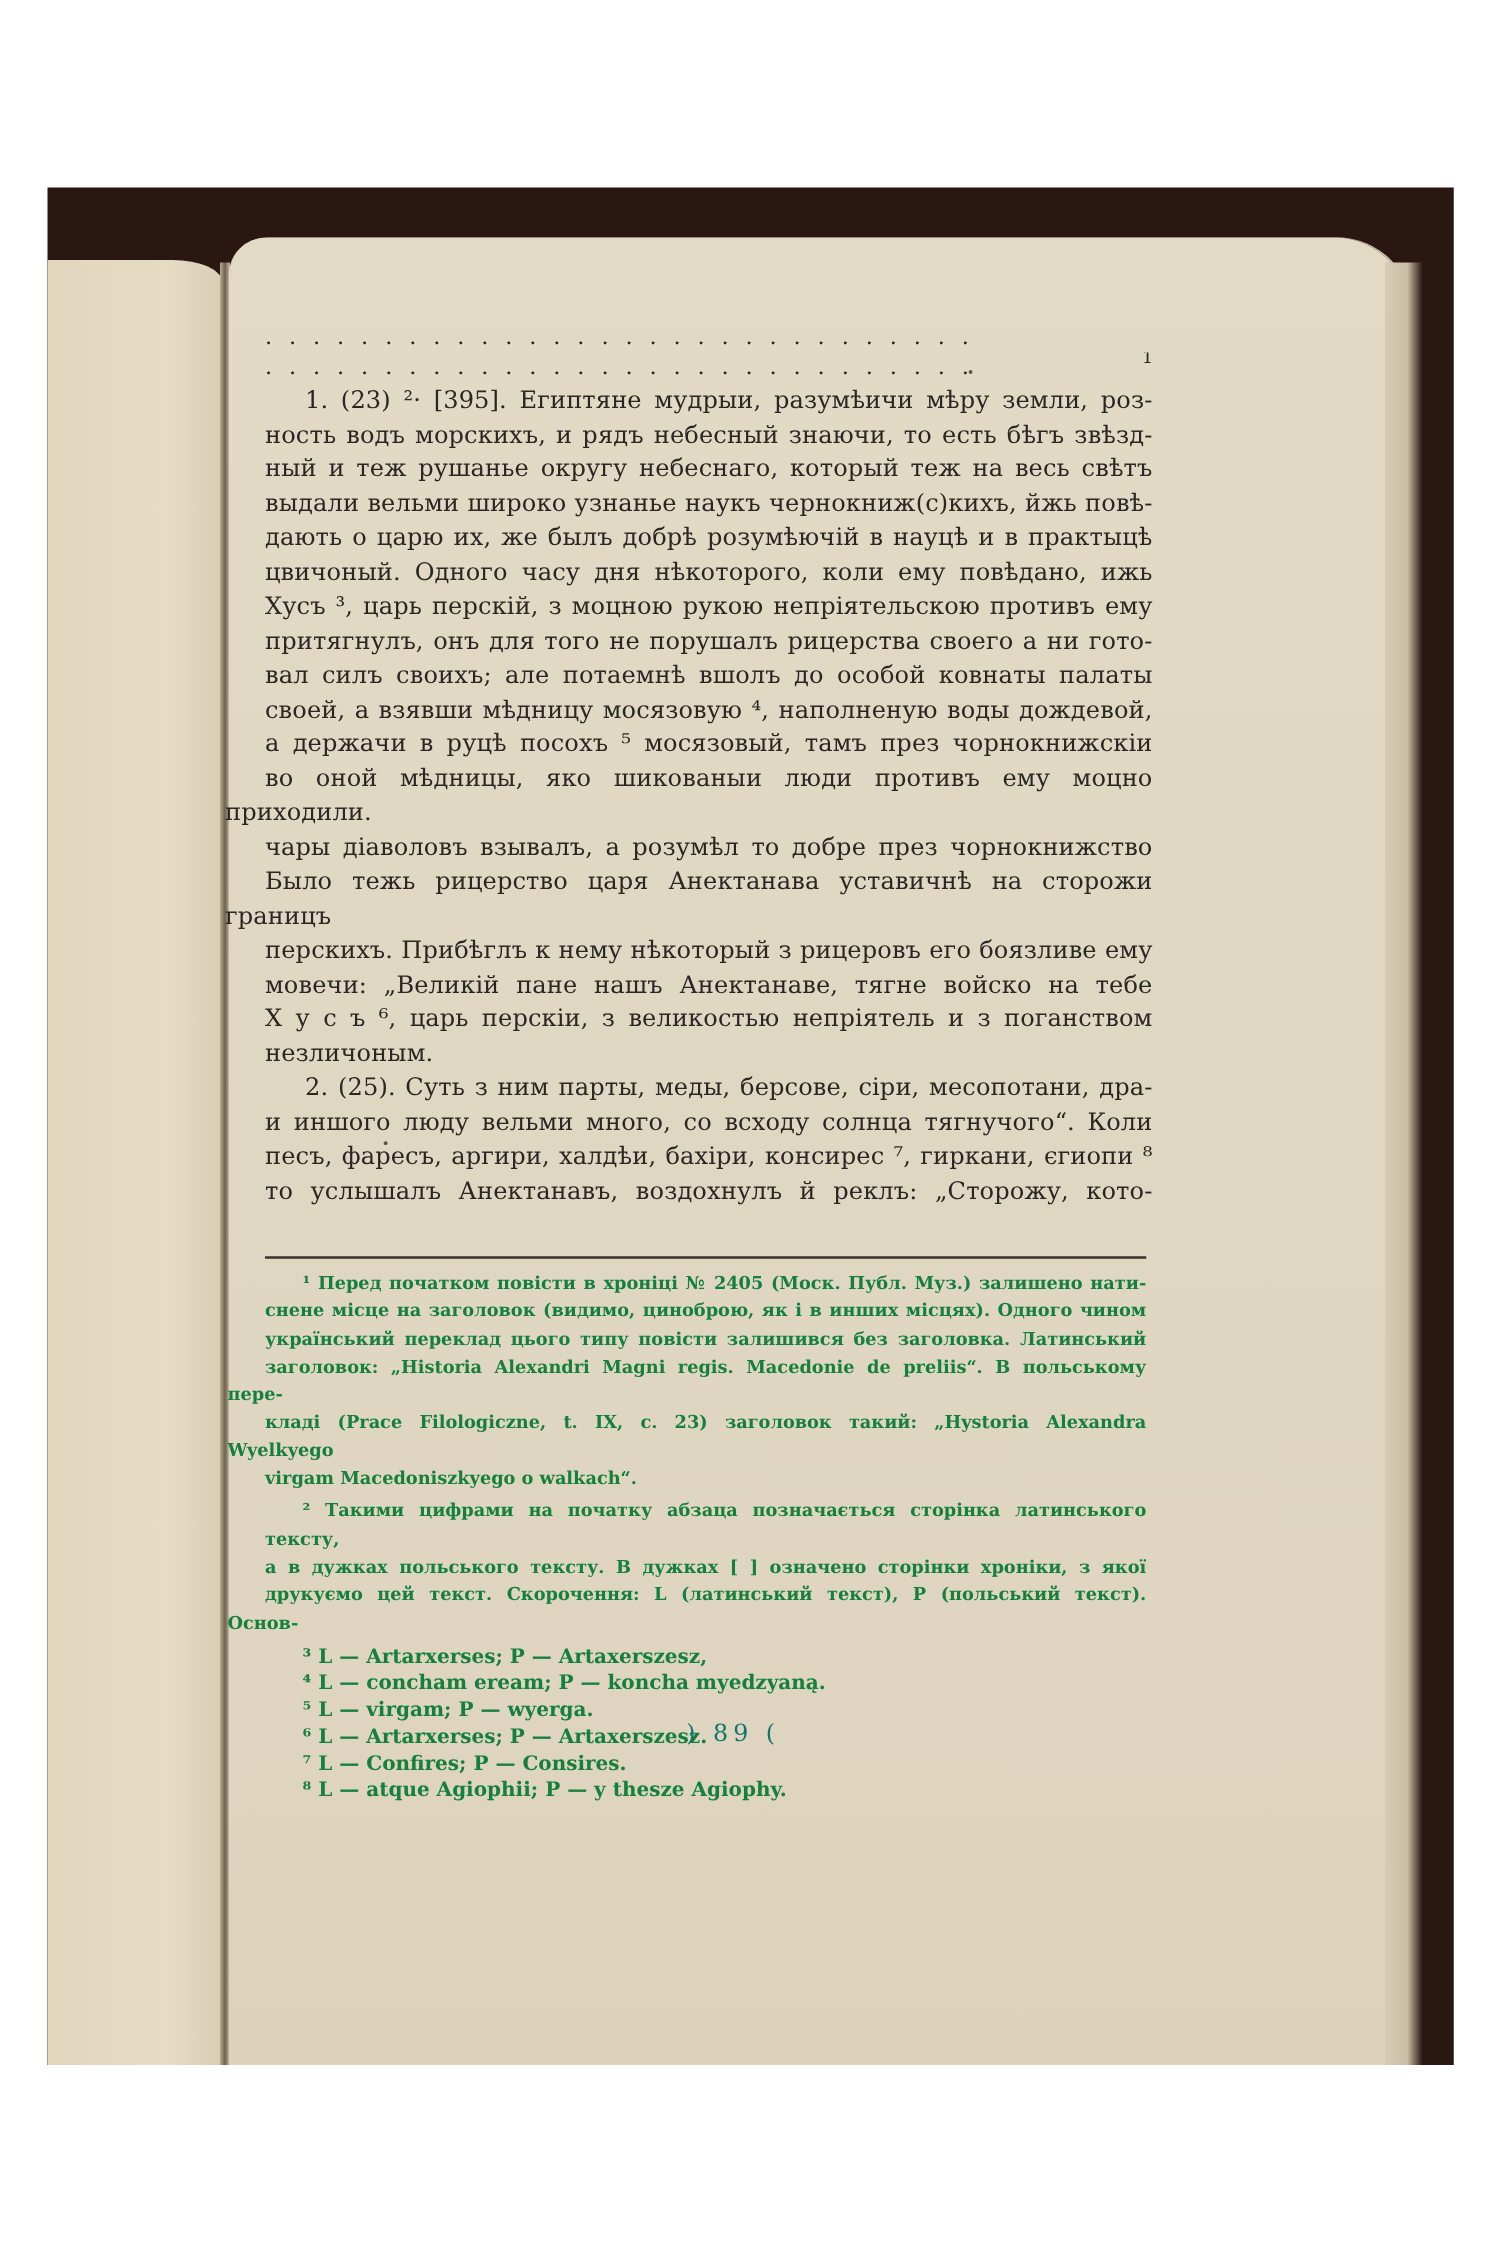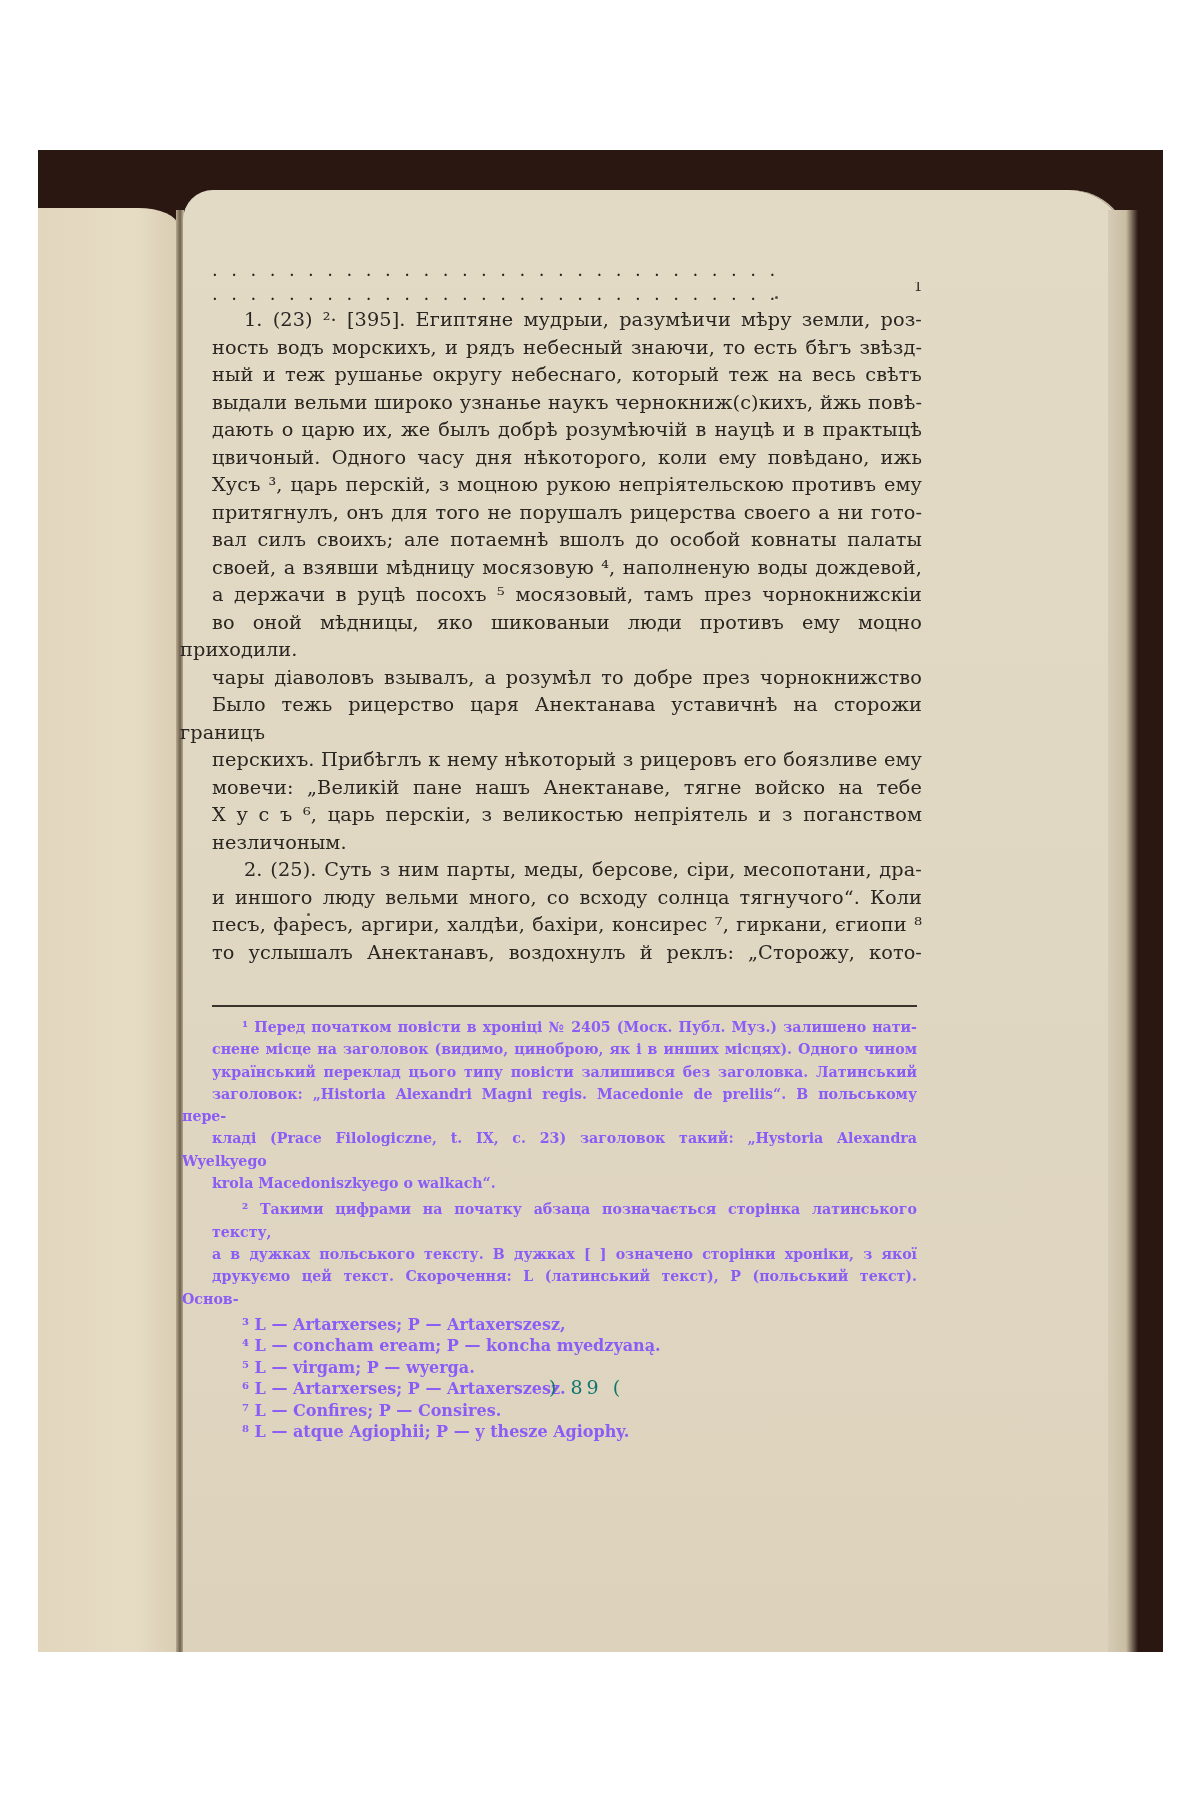--- a/index.html
+++ b/index.html
@@ -45,21 +45,21 @@
     position:absolute; right:-6px; top:-8px; font-size:14px; letter-spacing:0;
   }
   .para { margin:0; text-indent:32px; }
   .para .line { display:block; text-align:justify; text-align-last:justify; }
   .para .line.last { text-align-last:left; }
   .rule {
     position:absolute; left:212px; top:1005px; width:705px; height:1.5px; background:#3a332c;
   }
   .footnotes {
     position:absolute; left:212px; top:1016px; width:705px;
-    color:#8b5cf6; font-size:14.2px; line-height:22.3px; font-weight:bold;
+    color:#15803d; font-size:14.2px; line-height:22.3px; font-weight:bold;
   }
   .fn { margin:0 0 4px 0; text-indent:30px; }
   .fn .line { display:block; text-align:justify; text-align-last:justify; }
   .fn .line.last { text-align-last:left; }
   .fn-short { margin:0; padding-left:30px; font-weight:bold; font-size:16px; line-height:21.5px; }
   .page-number {
     position:absolute; left:549px; top:1376px; font-size:19px; color:#0f766e; letter-spacing:4px;
   }
   .speck { position:absolute; width:3px; height:3px; background:#5a5045; border-radius:50%; }
 </style>
@@ -114,21 +114,21 @@
 
 <div class="rule"></div>
 
 <div class="footnotes">
   <p class="fn">
     <span class="line">¹ Перед початком повісти в хроніці № 2405 (Моск. Публ. Муз.) залишено нати-</span>
     <span class="line" style="margin-left:-30px">снене місце на заголовок (видимо, цинобрoю, як і в инших місцях). Одного чином</span>
     <span class="line" style="margin-left:-30px">український переклад цього типу повісти залишився без заголовка. Латинський</span>
     <span class="line" style="margin-left:-30px">заголовок: „Historia Alexandri Magni regis. Macedonie de preliis“. В польському пере-</span>
     <span class="line" style="margin-left:-30px">кладі (Prace Filologiczne, t. IX, c. 23) заголовок такий: „Hystoria Alexandra Wyelkyego</span>
-    <span class="line last" style="margin-left:-30px">krola Macedoniszkyego o walkach“.</span>
+    <span class="line last" style="margin-left:-30px">virgam Macedoniszkyego o walkach“.</span>
   </p>
   <p class="fn">
     <span class="line">² Такими цифрами на початку абзаца позначається сторінка латинського тексту,</span>
     <span class="line" style="margin-left:-30px">а в дужках польського тексту. В дужках [ ] означено сторінки хроніки, з якої</span>
     <span class="line" style="margin-left:-30px">друкуємо цей текст. Скорочення: L (латинський текст), P (польський текст). Основ-</span>
   </p>
   <p class="fn-short">³ L — Artarxerses; P — Artaxerszesz,</p>
   <p class="fn-short">⁴ L — concham eream; P — koncha myedzyaną.</p>
   <p class="fn-short">⁵ L — virgam; P — wyerga.</p>
   <p class="fn-short">⁶ L — Artarxerses; P — Artaxerszesz.</p>

